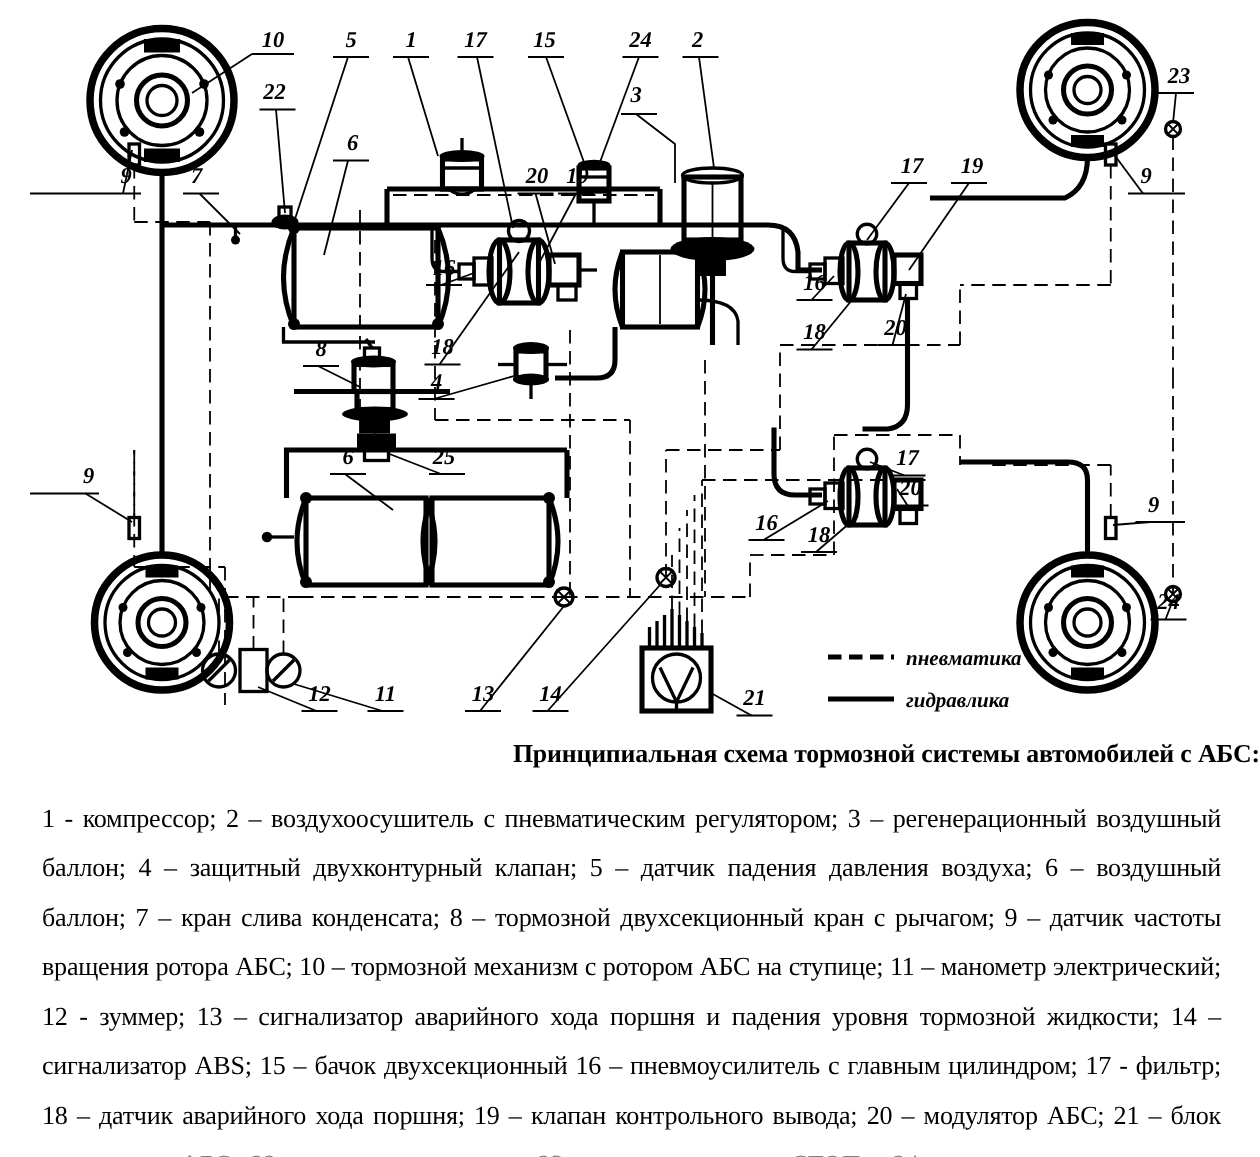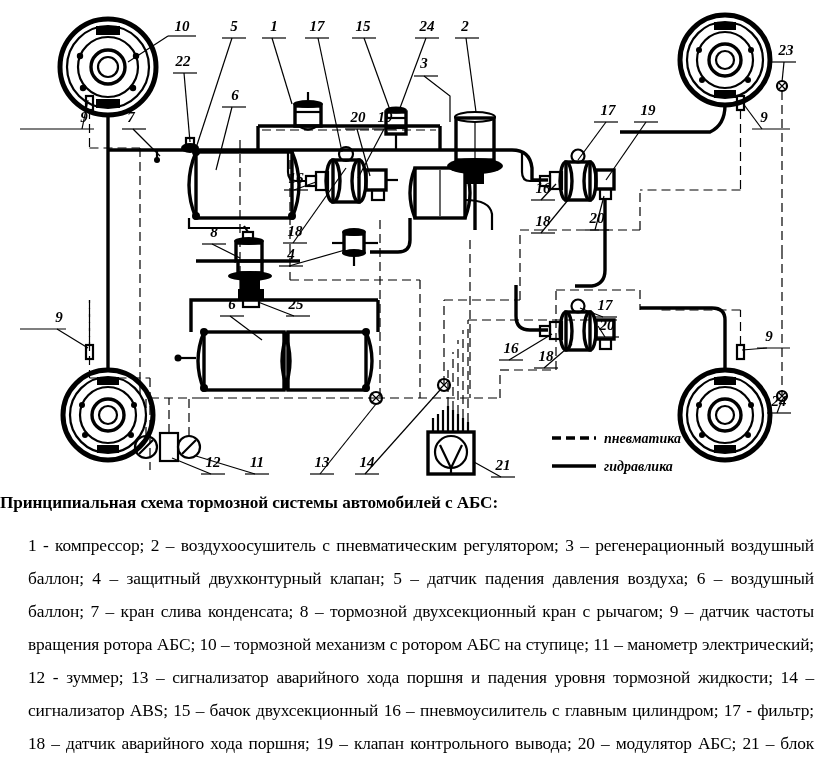--- a/index.html
+++ b/index.html
@@ -36,21 +36,21 @@
   }
   #caption-area {
     position: absolute;
     left: 0;
     top: 488px;
     width: 840px;
     height: 283px;
     padding: 0;
   }
   .caption-title {
-    text-align: left;
+    text-align: right;
     font-weight: bold;
     font-size: 17.2px;
     line-height: 24px;
     margin: 3px 0 4px 0;
     letter-spacing: -0.1px;
   }
   .caption-body {
     font-size: 17.4px;
     line-height: 33px;
     text-align: justify;

